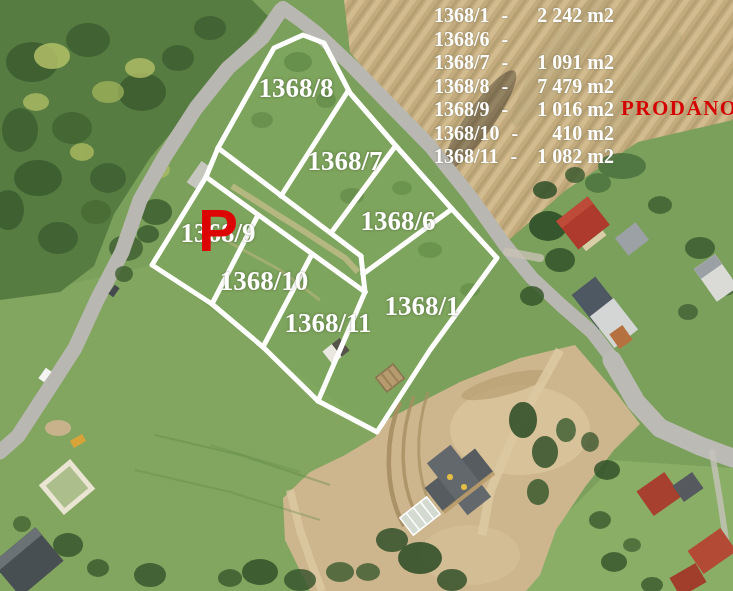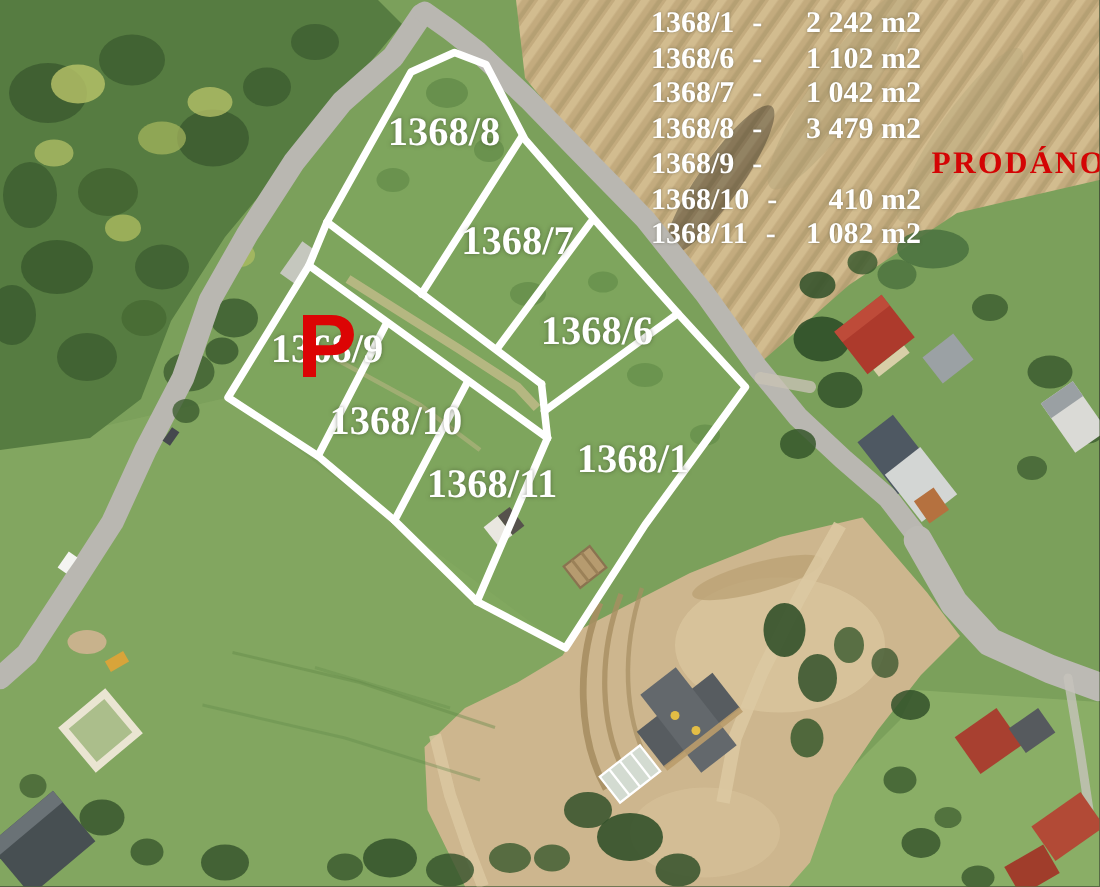--- a/index.html
+++ b/index.html
@@ -252,35 +252,35 @@
 
 <div class="legend">
   <div class="legend-row">
     <span>1368/1</span>
     <span class="legend-dash">-</span>
     <span class="legend-area">2 242 m2</span>
   </div>
   <div class="legend-row">
     <span>1368/6</span>
     <span class="legend-dash">-</span>
-    <span class="legend-area">1 102 m2</span>
   </div>
   <div class="legend-row">
     <span>1368/7</span>
     <span class="legend-dash">-</span>
-    <span class="legend-area">1 042 m2</span>
+    <span class="legend-area">1 091 m2</span>
   </div>
   <div class="legend-row">
     <span>1368/8</span>
     <span class="legend-dash">-</span>
-    <span class="legend-area">3 479 m2</span>
+    <span class="legend-area">7 479 m2</span>
   </div>
   <div class="legend-row">
     <span>1368/9</span>
     <span class="legend-dash">-</span>
+    <span class="legend-area">1 016 m2</span>
   </div>
   <div class="legend-row">
     <span>1368/10</span>
     <span class="legend-dash">-</span>
     <span class="legend-area">410 m2</span>
   </div>
   <div class="legend-row">
     <span>1368/11</span>
     <span class="legend-dash">-</span>
     <span class="legend-area">1 082 m2</span>

